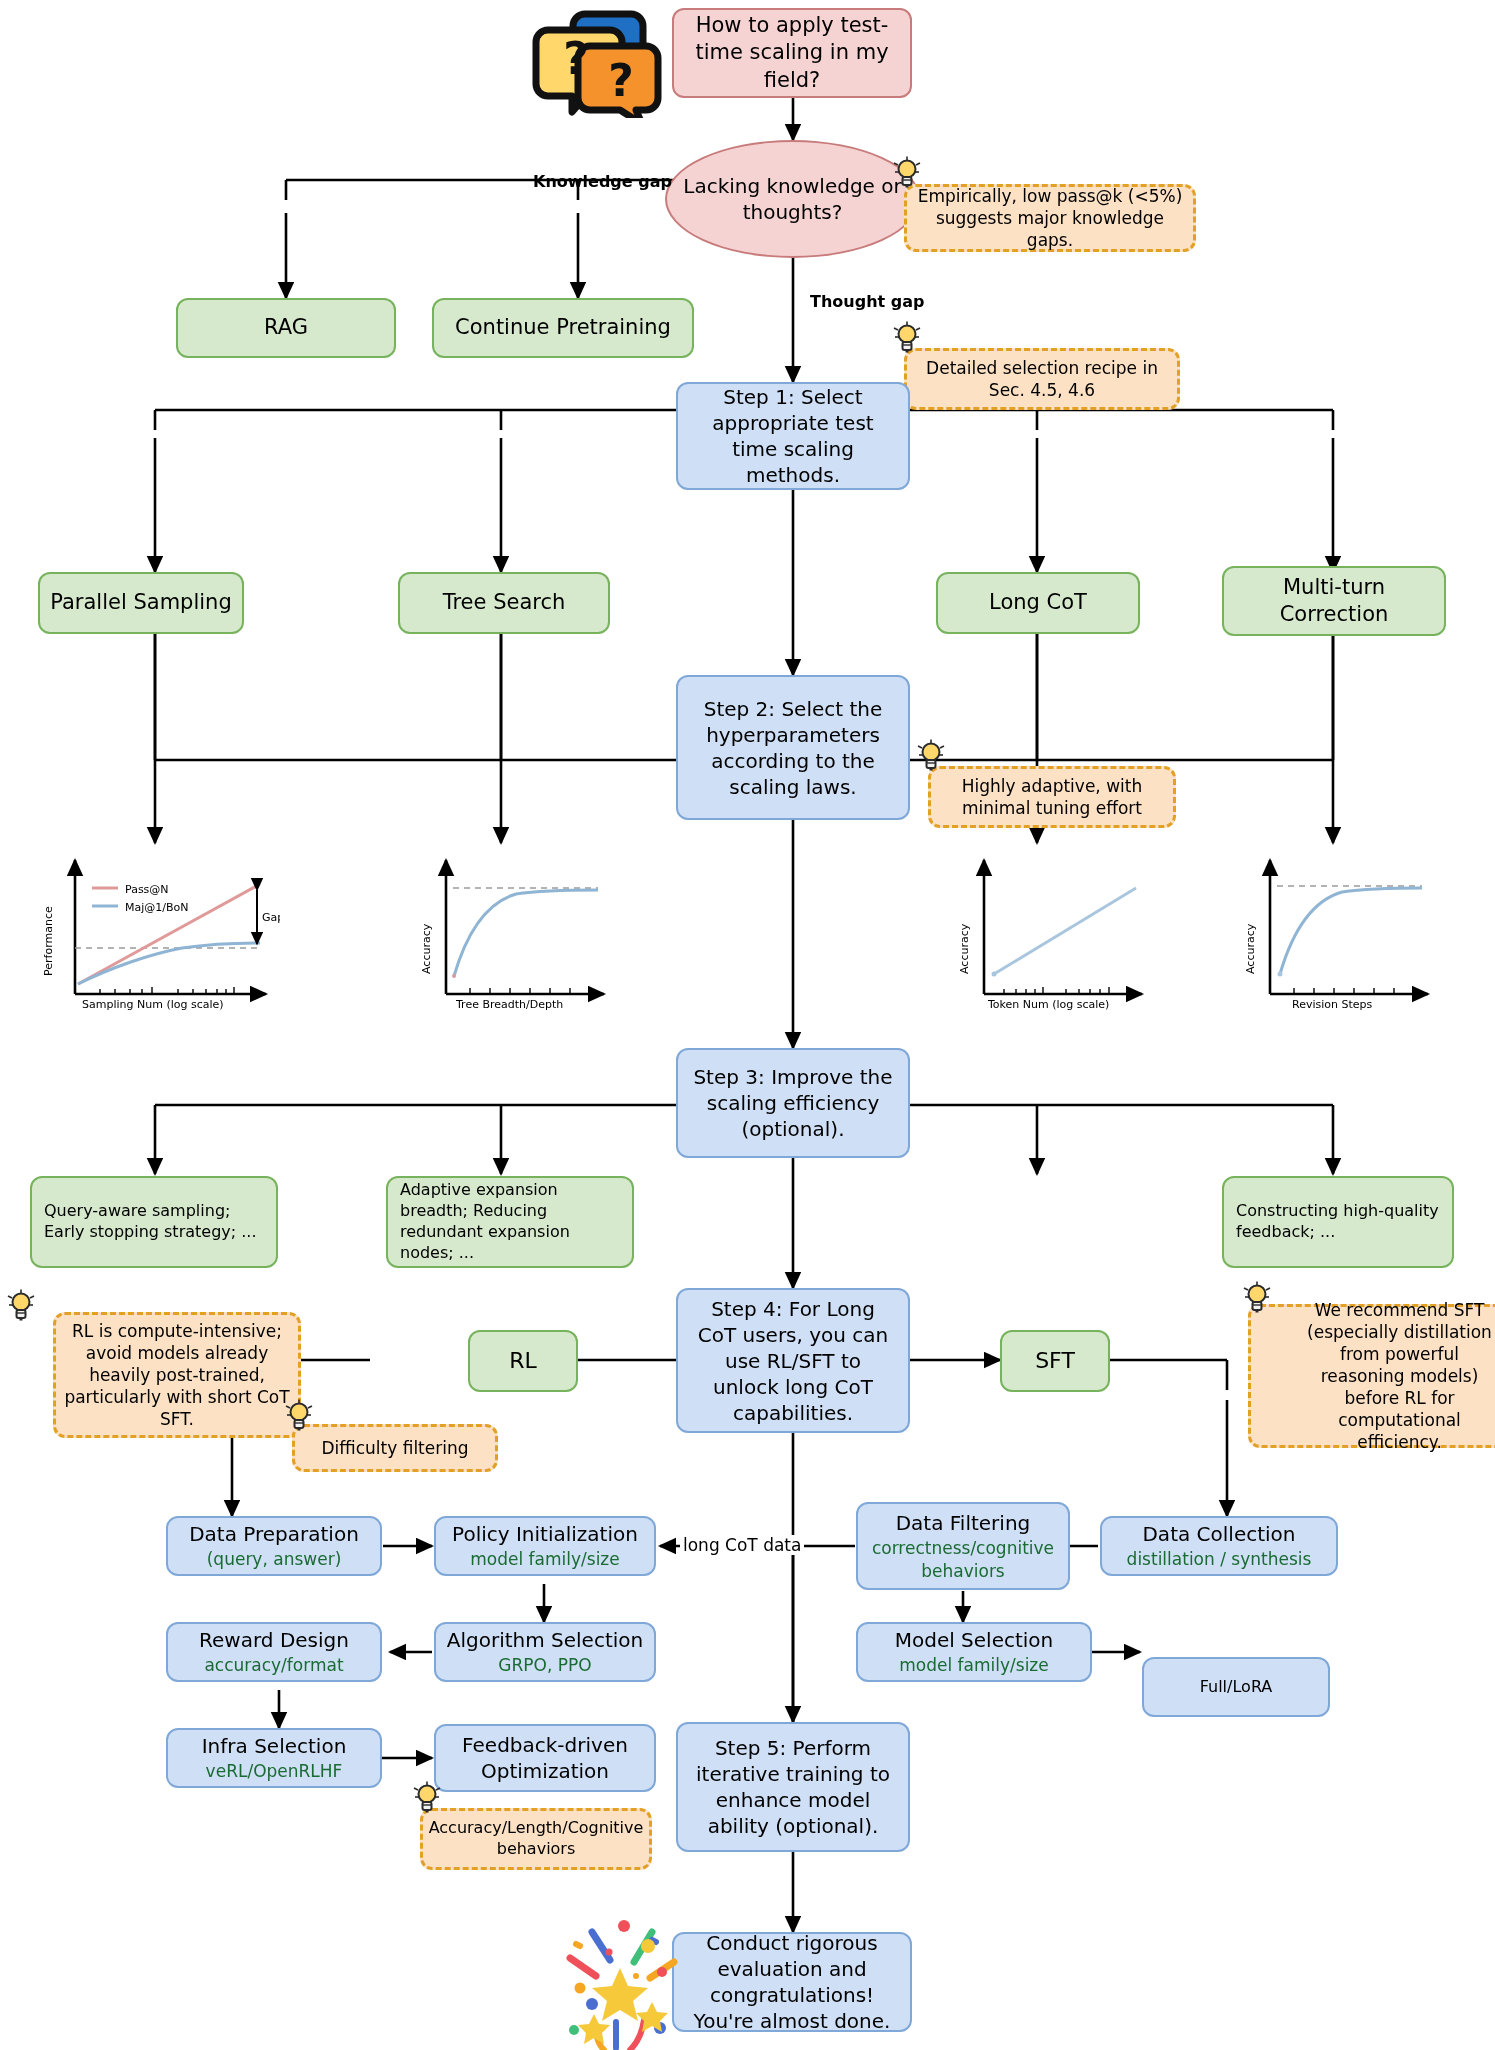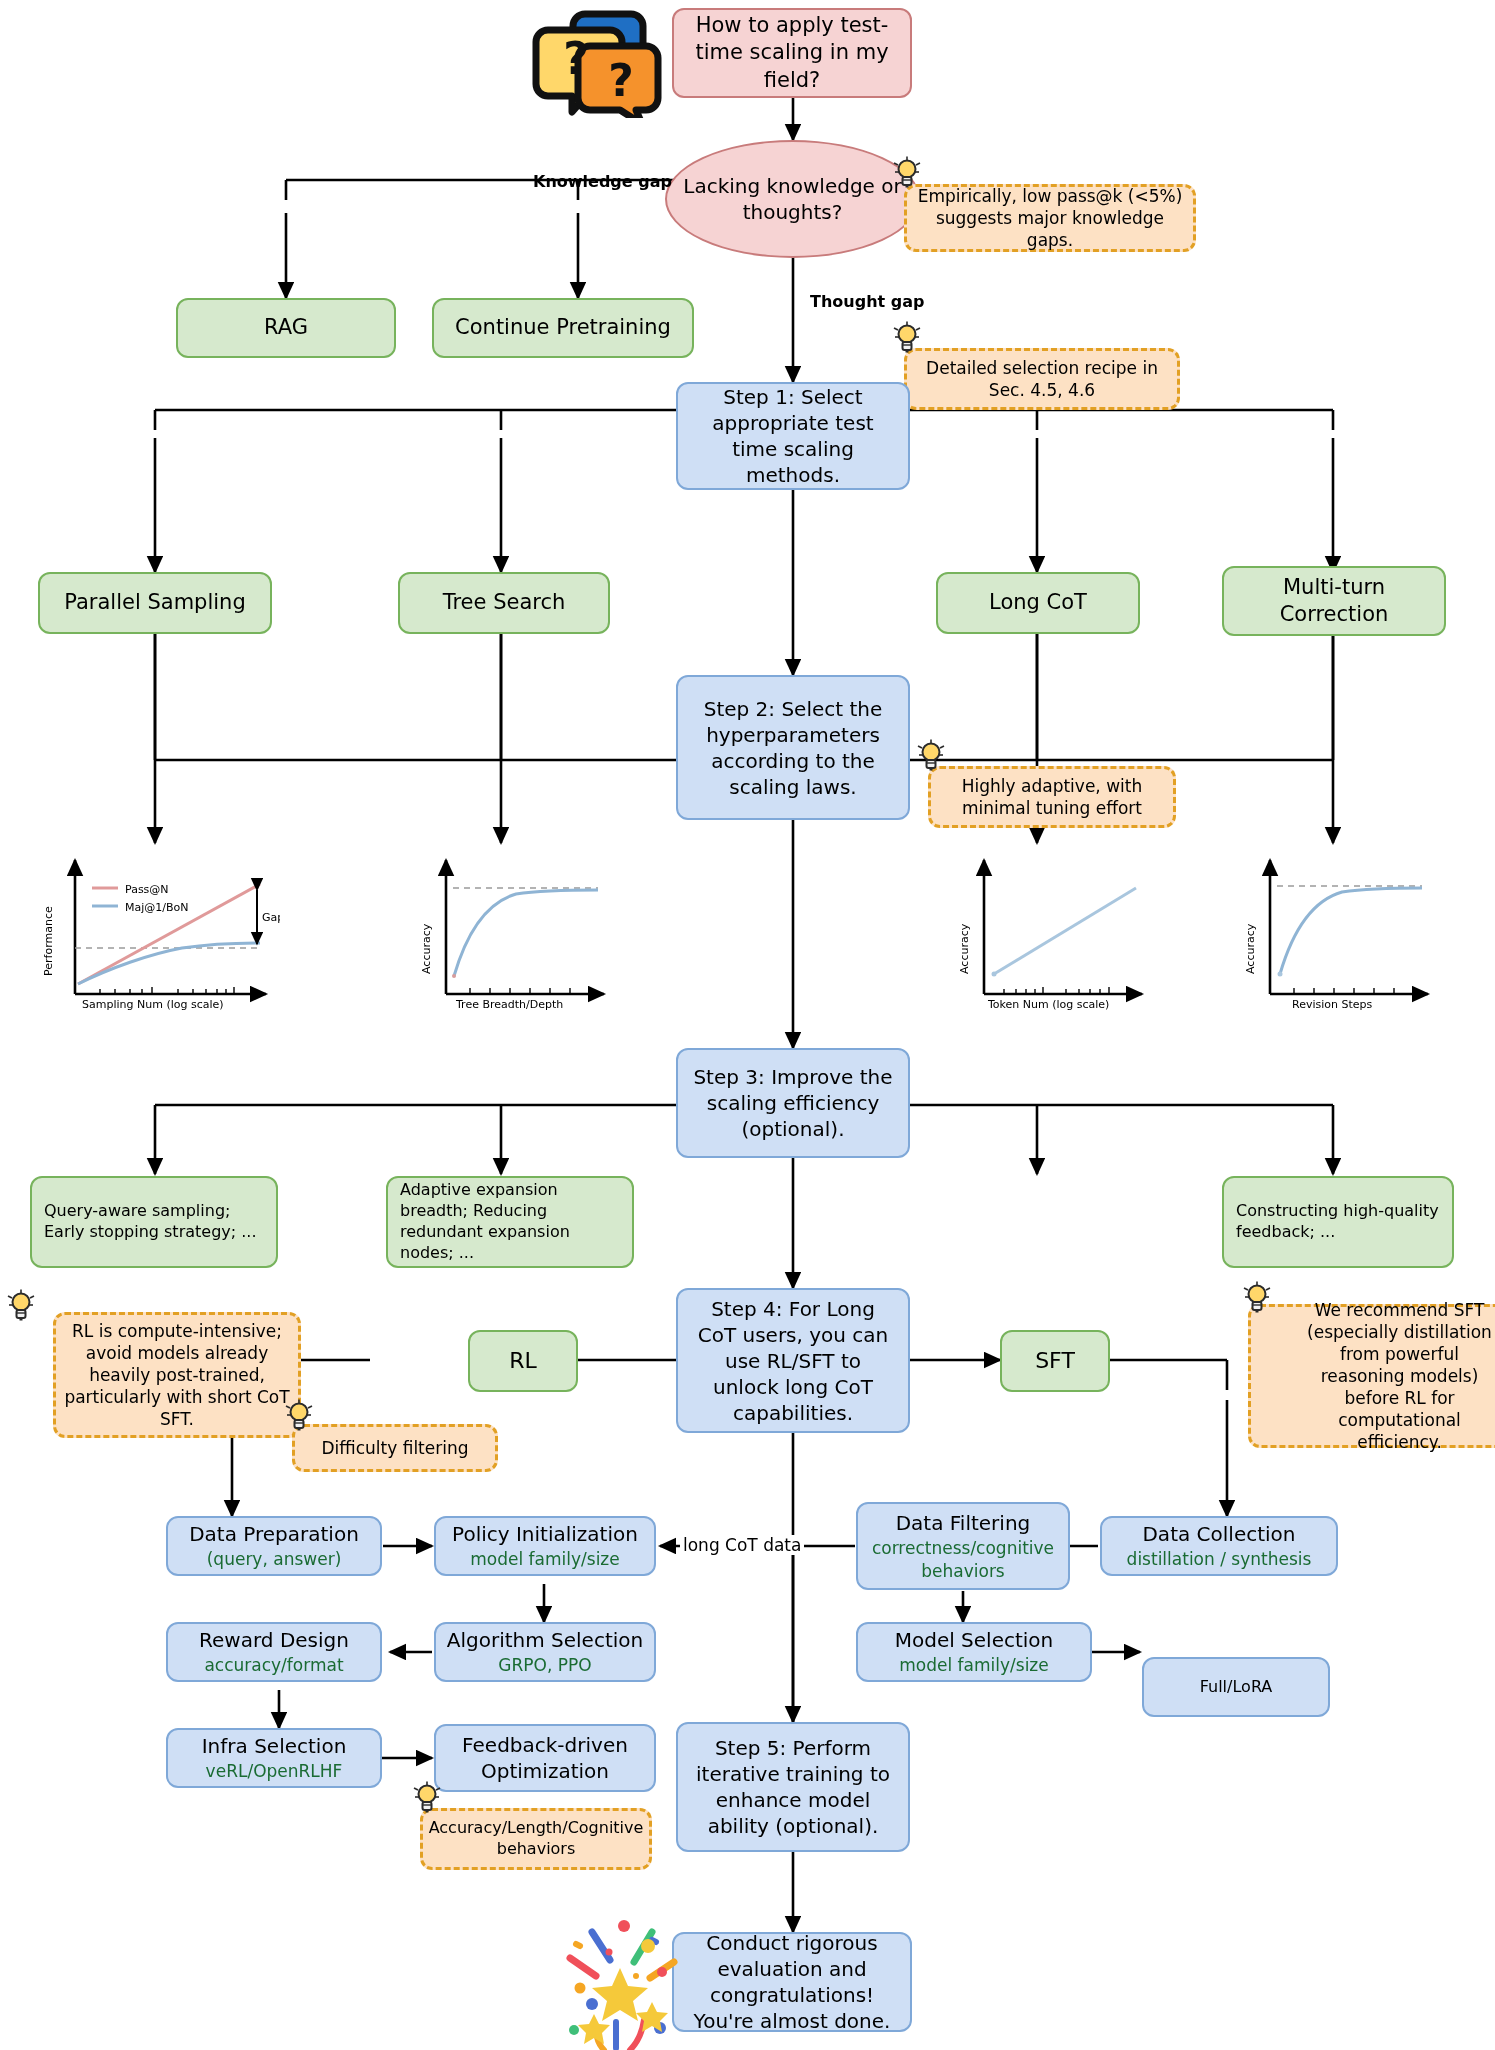--- a/index.html
+++ b/index.html
@@ -183,21 +183,21 @@
       <rect x="12.5" y="22" width="9" height="8" rx="2" fill="#f2f2f2" stroke="#2b2b2b" stroke-width="2"></rect>
       <line x1="13" y1="25" x2="21" y2="25" stroke="#2b2b2b" stroke-width="1.4"></line>
       <line x1="15.5" y1="31.5" x2="18.5" y2="31.5" stroke="#2b2b2b" stroke-width="2"></line>
     </svg>
   </div>
 
   <div class="node blue" style="left:676px;top:382px;width:234px;height:108px;font-size:20px;padding:4px 12px;">
     <span>Step 1: Select appropriate test time scaling methods.</span>
   </div>
 
-  <div class="node green" style="left:38px;top:572px;width:234px;height:62px;font-size:21px;">
+  <div class="node green" style="left:38px;top:572px;width:206px;height:62px;font-size:21px;">
     <span>Parallel Sampling</span>
   </div>
   <div class="node green" style="left:398px;top:572px;width:212px;height:62px;font-size:21px;">
     <span>Tree Search</span>
   </div>
   <div class="node green" style="left:936px;top:572px;width:204px;height:62px;font-size:21px;">
     <span>Long CoT</span>
   </div>
   <div class="node green" style="left:1222px;top:566px;width:224px;height:70px;font-size:21px;padding:2px 8px;">
     <span>Multi-turn Correction</span>

